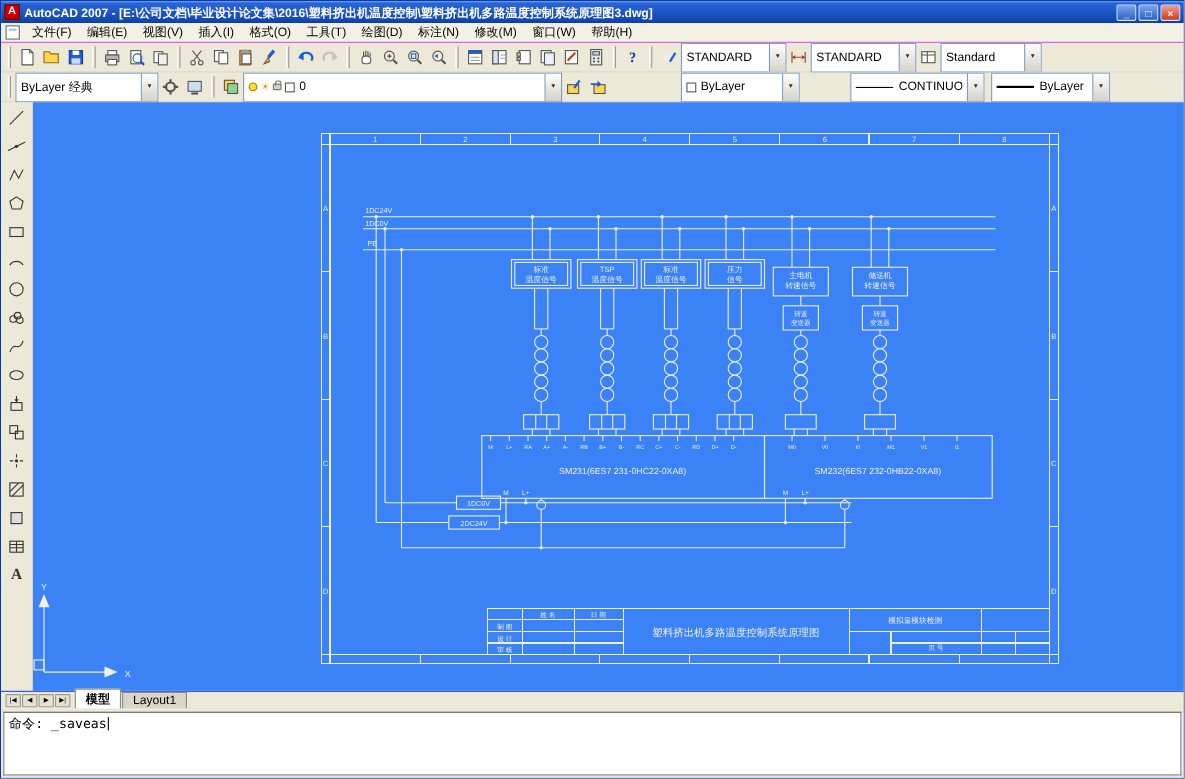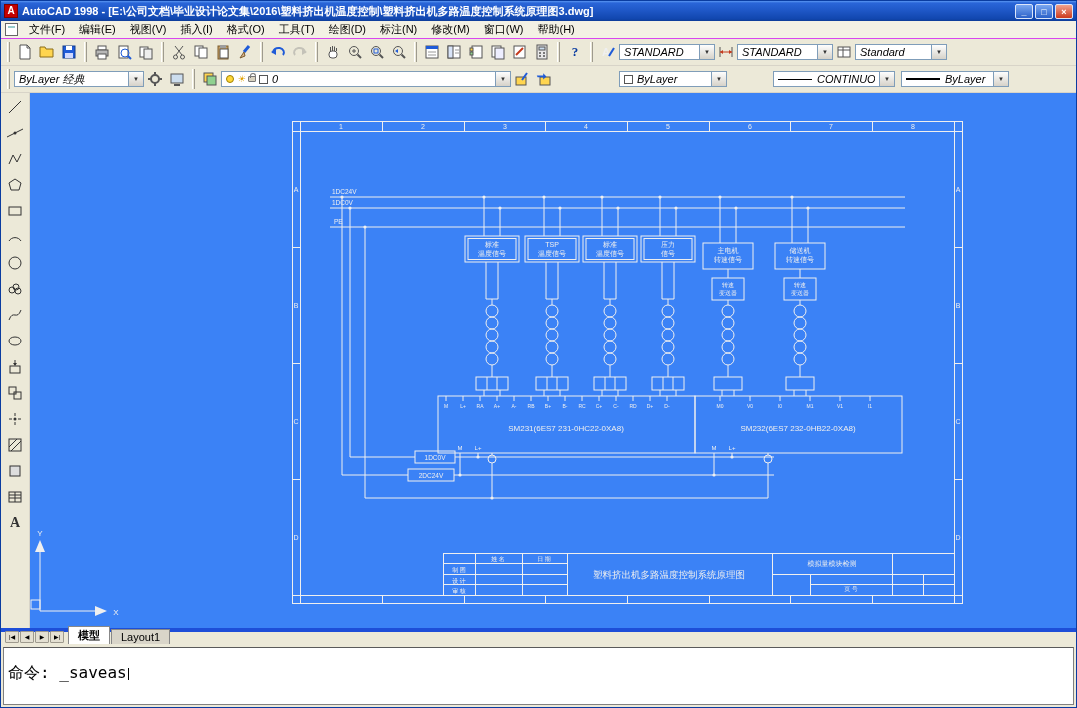--- a/index.html
+++ b/index.html
@@ -29,22 +29,22 @@
   
   .toolbar { height:27px; flex:0 0 27px; display:flex; align-items:center; background:#ece9d8;
     border-bottom:1px solid #d8d4c8; padding:0 2px; }
   .grip { width:3px; height:20px; border-left:1px solid #fff; border-right:1px solid #9e9a8e; margin:0 4px; }
   .tbtn { width:22px; height:22px; display:flex; align-items:center; justify-content:center;
     border:1px solid transparent; border-radius:2px; cursor:default; }
   .tbtn.disabled { opacity:.4; }
   .tbtn svg { display:block; }
   .help-q { color:#0a3ca0; font-weight:bold; font-size:13px; font-family:"Liberation Serif",serif; }
 
-  .dd { height:16px; background:#fff; border:1px solid #7f9db9; display:inline-flex; align-items:center;
-    font-size:11px; padding-left:4px; overflow:hidden;font-style:italic; }
+  .dd { height:27px; background:#fff; border:1px solid #7f9db9; display:inline-flex; align-items:center;
+    font-size:11px; padding-left:4px; overflow:hidden; }
   .dd-text { white-space:nowrap; overflow:hidden; flex:1; }
   .dd-btn { width:15px; height:100%; margin-left:4px; background:linear-gradient(#fefefe,#d6d2c9);
     border-left:1px solid #7f9db9; display:flex; align-items:center; justify-content:center; }
   .dd-btn::after { content:"▼"; font-size:6px; color:#333; }
   .mini-swatch { width:9px; height:9px; background:#fff; border:1px solid #555; margin-right:4px; flex:0 0 9px;}
   .mini-bulb { width:8px; height:8px; border-radius:50%; background:#ffd83a; border:1px solid #a08000; margin-right:3px; flex:0 0 8px;}
   .mini-sun { color:#e0a000; font-size:9px; margin-right:3px; line-height:9px; }
   .mini-lock { width:8px; height:6px; border:1px solid #777; border-radius:1px; margin-right:3px; position:relative; background:#d8d2c0;}
   .mini-lock::before { content:""; position:absolute; left:1px; top:-4px; width:4px; height:4px;
     border:1px solid #777; border-bottom:none; border-radius:3px 3px 0 0;}
@@ -61,43 +61,43 @@
   .canvas { flex:1 1 auto; background:#3b82f6; position:relative; }
   .canvas svg { position:absolute; left:0; top:0; }
   .ln { stroke:#efefef; stroke-width:1; fill:none; }
   .dot { fill:#efefef; stroke:none; }
   text { fill:#efefef; font-family:"Liberation Sans",sans-serif; }
   .t5 { font-size:5px; } .t6 { font-size:6px; } .t65 { font-size:6.5px; }
   .t7 { font-size:7px; } .t8 { font-size:8px; } .t9 { font-size:9.5px; }
   .ctr { text-anchor:middle; }
 
   
-  .tabbar { height:16px; flex:0 0 16px; background:#ece9d8; border-top:4px solid #1d4ed8;
+  .tabbar { height:16px; flex:0 0 16px; background:#ece9d8; border-top:1px solid #1d4ed8;
     display:flex; align-items:flex-end; padding-left:4px; }
   .tab-arrows { display:flex; gap:1px; margin:0 4px 1px 0; }
   .tab-arrow { width:14px; height:12px; font-size:6px; line-height:11px; text-align:center;
     background:#e4e0d2; border:1px solid #9e9a8e; border-radius:1px; cursor:default; }
   .tab { padding:1px 9px 1px 9px; border:1px solid #888; border-bottom:none; background:#d9d5c9;
     font-size:11px; margin-right:1px; cursor:default; }
   .tab.active { background:#fff; font-weight:bold; position:relative; top:0; }
 
   
   .cmdarea { height:63px; flex:0 0 63px; background:#ece9d8; padding:3px 2px 2px 2px; }
   .cmdwin { height:100%; background:#fff; border:1px solid #808080; border-top-color:#5a5a5a;
-    font-family:"DejaVu Sans Mono", monospace; font-size:16px; padding:15px 4px; }
+    font-family:"DejaVu Sans Mono", monospace; font-size:12px; padding:2px 4px; }
   .caret { display:inline-block; width:1px; height:12px; background:#000; vertical-align:-2px; margin-left:1px; }
 </style>
 </head>
 <body>
 
 <div id="app">
 
   <div class="titlebar">
     <div class="app-icon">A</div>
-    <div class="title-text">AutoCAD 1998 - [E:\公司文档\毕业设计论文集\2016\塑料挤出机温度控制\塑料挤出机多路温度控制系统原理图3.dwg]</div>
+    <div class="title-text">AutoCAD 2007 - [E:\公司文档\毕业设计论文集\2016\塑料挤出机温度控制\塑料挤出机多路温度控制系统原理图3.dwg]</div>
     <div class="cap-btns">
       <div class="cap-btn">_</div>
       <div class="cap-btn">□</div>
       <div class="cap-btn close">×</div>
     </div>
   </div>
 
   <div class="menubar">
     <div class="mdi-icon"></div>
     <div class="menu-item">文件(F)</div>

